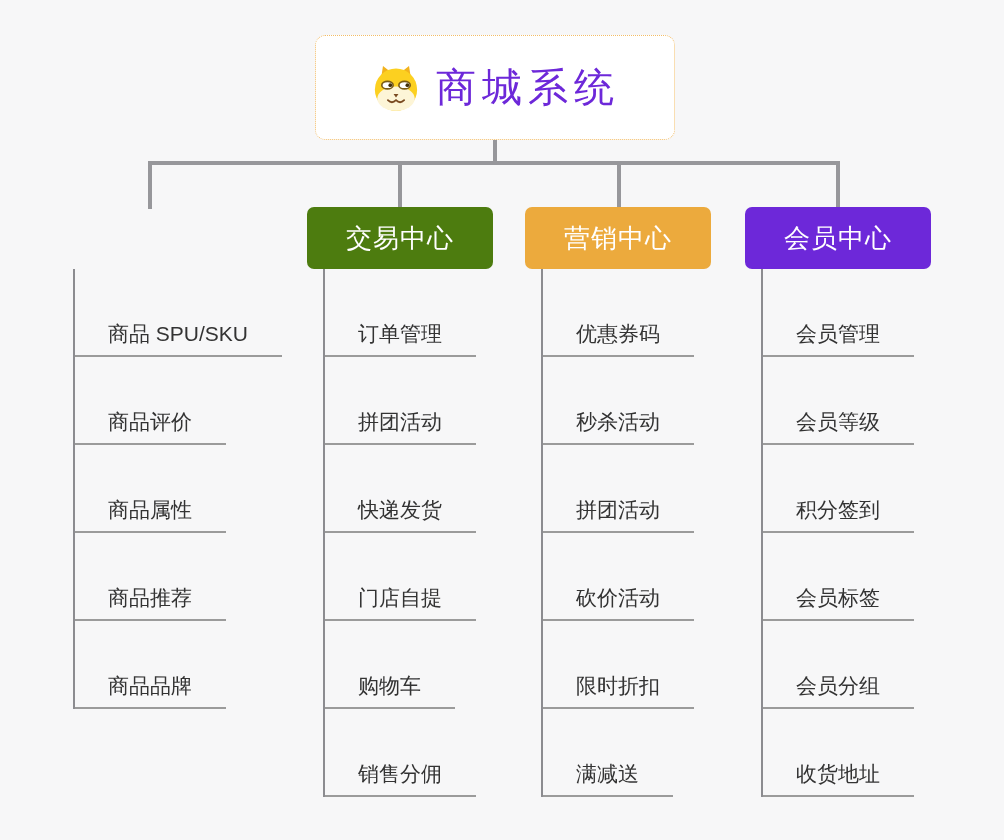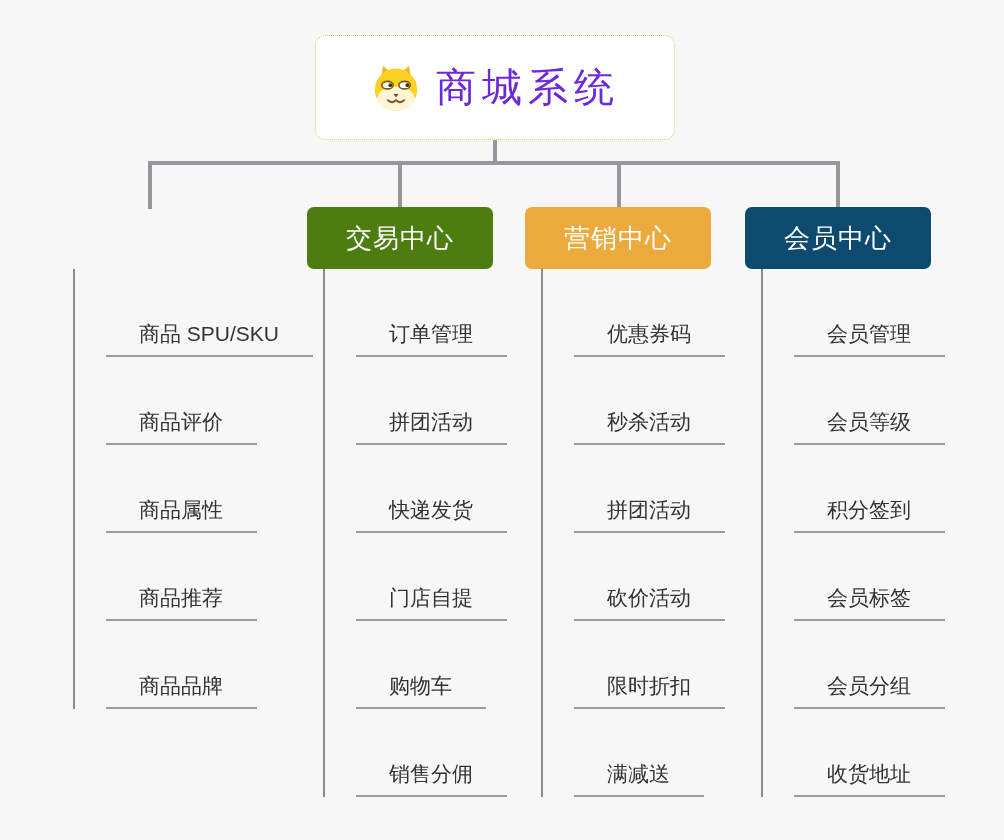--- a/index.html
+++ b/index.html
@@ -82,21 +82,20 @@
     align-items: flex-end;
   }
   .item-label {
     display: inline-block;
     font-size: 21px;
     color: #333333;
     padding: 0 34px 7px 33px;
     border-bottom: 2px solid #9b9b9b;
     white-space: nowrap;
     cursor: pointer;
-    margin-left: 31px;
   }
 
   .dog-icon-wrap { display: inline-flex; }
 </style>
 </head>
 <body>
 
 <div class="canvas" style="background-color: rgb(247, 247, 248);">
 
   <div class="root-node">
@@ -179,21 +178,21 @@
         <span class="item-label">砍价活动</span>
       </div>
     <div class="item-row">
         <span class="item-label">限时折扣</span>
       </div>
     <div class="item-row">
         <span class="item-label">满减送</span>
       </div>
   </div>
 
-  <div class="branch-header bh-3" style="background-color: #0c4a6e; font-family: Liberation Serif, serif;">会员中心</div>
+  <div class="branch-header bh-3" style="background-color: #6d28d9; font-family: Liberation Serif, serif;">会员中心</div>
   <div class="branch-items bi-3">
     <div class="item-row">
         <span class="item-label">会员管理</span>
       </div>
     <div class="item-row">
         <span class="item-label">会员等级</span>
       </div>
     <div class="item-row">
         <span class="item-label">积分签到</span>
       </div>

